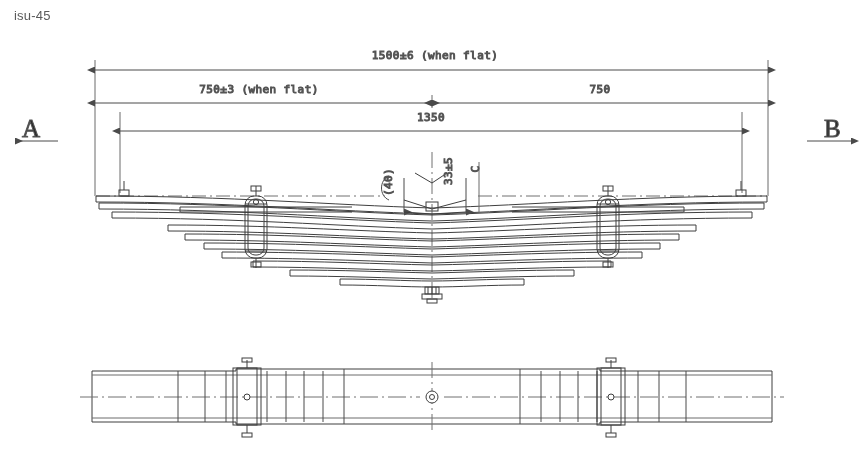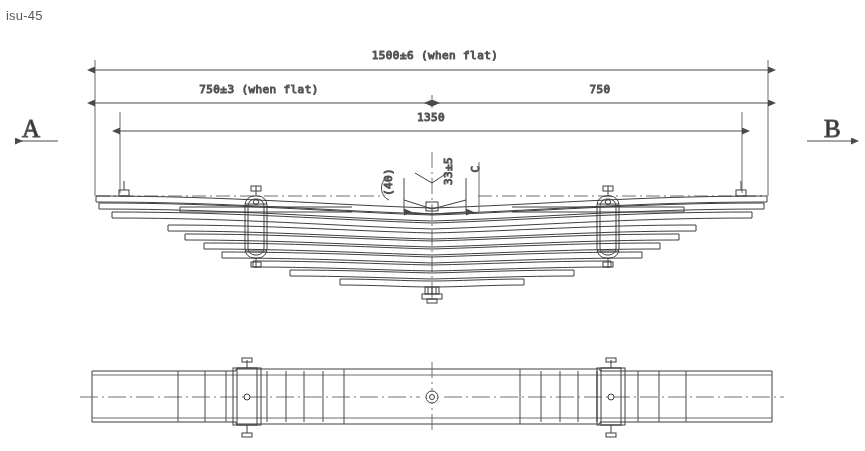--- a/index.html
+++ b/index.html
@@ -9,21 +9,21 @@
   }
   body {
     width: 865px;
     height: 451px;
     position: relative;
     overflow: hidden;
     font-family: "Liberation Sans", sans-serif;
   }
   #page-label {
     position: absolute;
-    left: 6px;
+    left: 14px;
     top: 8px;
     font-size: 13px;
     color: #5a5a5a;
     font-family: "Liberation Sans", sans-serif;
     letter-spacing: 0.2px;
   }
   #drawing-canvas {
     position: absolute;
     left: 0;
     top: 0;

